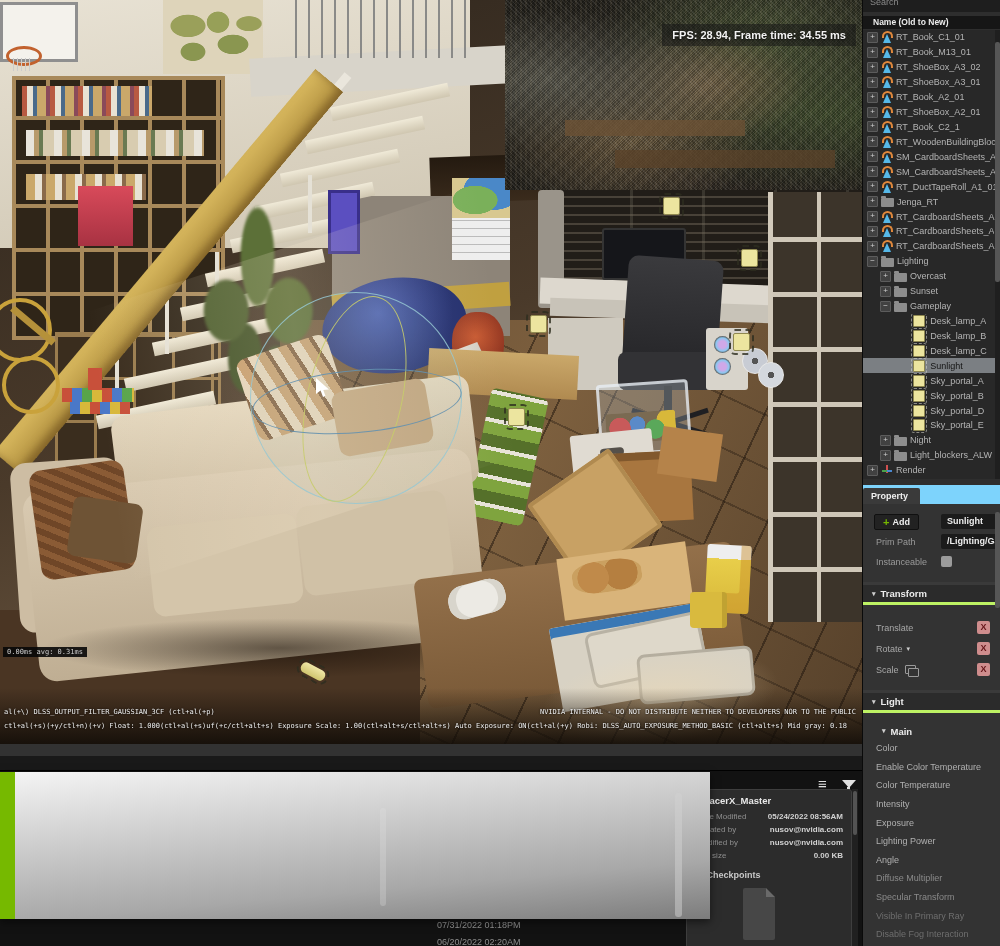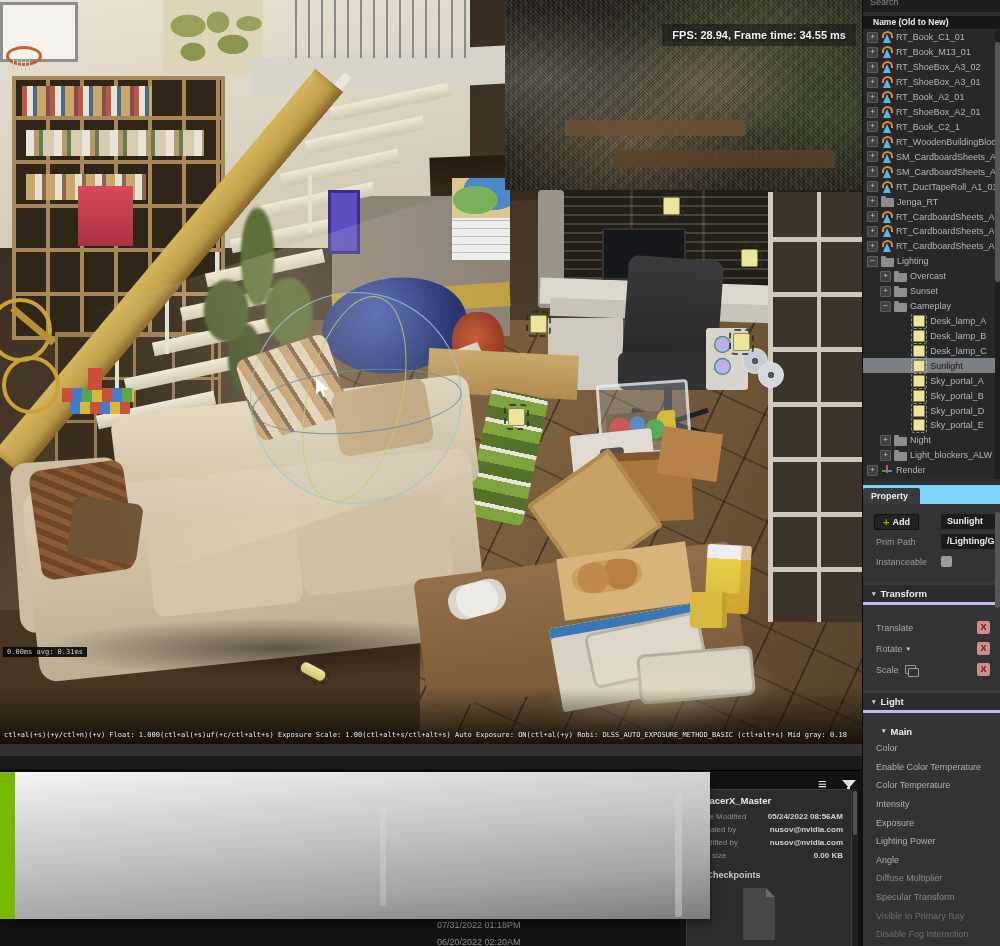--- a/index.html
+++ b/index.html
@@ -21,21 +21,21 @@
                   repeating-linear-gradient(-45deg,rgba(0,0,0,.28) 0 1px,transparent 1px 2px),
                   repeating-linear-gradient(90deg,rgba(190,170,130,.10) 0 2px,transparent 2px 5px)}
   .stats{position:absolute;right:6px;top:24px;z-index:3;text-align:right;color:#f2f2f2;
          font-size:11px;font-weight:bold;line-height:14px;background:rgba(22,22,22,.55);
          padding:4px 10px;text-shadow:0 1px 2px rgba(0,0,0,.8)}
   .perf-chip{position:absolute;left:3px;top:647px;z-index:3;background:rgba(8,8,8,.9);color:#cfcfcf;
              font:7px "DejaVu Sans Mono",monospace;padding:1px 4px}
   .console{position:absolute;left:0;right:2px;top:708px;z-index:3;color:#f0f0f0;
            font:7px "DejaVu Sans Mono",monospace;text-shadow:0 0 2px #000;letter-spacing:0}
   .console .l1{display:flex;justify-content:space-between;padding:0 4px}
-  .console .l2{padding:0 0 0 4px;margin-top:23px;white-space:nowrap}
+  .console .l2{padding:0 0 0 4px;margin-top:6px;white-space:nowrap}
   .vbar1{position:absolute;left:0;top:744px;width:862px;height:12px;background:#323232;z-index:3}
   .vbar2{position:absolute;left:0;top:756px;width:862px;height:14px;background:#191919;z-index:3}
   .lico{position:absolute;width:15px;height:16px;background:#ece59f;border:1px solid #8f8850;border-radius:2px;
         outline:2px dashed rgba(45,45,32,.8);outline-offset:2px;z-index:3}
   .lroll{position:absolute;width:26px;height:11px;background:linear-gradient(#f0e8a8,#cfc46e);
          border-radius:5px;transform:rotate(28deg);outline:2px dashed rgba(45,45,32,.8);outline-offset:2px;z-index:3}
   .gizmo{position:absolute;left:250px;top:292px;width:212px;height:212px;z-index:3}
   .gz-outer{position:absolute;inset:0;border:1.5px solid rgba(150,200,210,.85);border-radius:50%;
             background:rgba(140,180,190,.06)}
   .gz-vert{position:absolute;left:27%;top:1%;width:44%;height:98%;border:1.5px solid rgba(198,204,106,.9);
@@ -80,21 +80,21 @@
   .prow{position:relative;display:flex;align-items:center;height:20px;padding-left:13px;font-size:9px;color:#9a9a9a}
   .prow:first-child{margin-top:8px}
   .add-btn{display:inline-flex;align-items:center;gap:3px;background:#222;border:1px solid #101010;border-radius:2px;
            color:#ececec;font-weight:bold;font-size:9px;padding:2px 8px;margin-left:-2px}
   .plus{color:#76b900;font-weight:bold;font-size:11px;line-height:9px}
   .pfield{position:absolute;left:78px;top:2px;width:62px;height:15px;background:#1b1b1b;color:#ececec;
           font-size:9px;font-weight:bold;line-height:15px;padding-left:6px;border-radius:2px;white-space:nowrap}
   .checkbox{position:absolute;left:78px;top:4px;width:11px;height:11px;background:#9c9c9c;border-radius:2px}
   .section{height:17px;background:#2b2b2b;display:flex;align-items:center;gap:5px;padding-left:9px;
            color:#ececec;font-weight:bold;font-size:9.5px;margin-top:10px;
-           border-top:3px solid #3a3a3a;border-bottom:3px solid #c4b5fd}
+           border-top:3px solid #3a3a3a;border-bottom:3px solid #bef264}
   .caret{font-size:7px;color:#cfcfcf}
   .tspacer{height:12px}
   .trowp{position:relative;display:flex;align-items:center;height:21px;padding-left:13px;font-size:9px;color:#a8a8a8;gap:4px}
   .xbtn{position:absolute;right:11px;width:13px;height:13px;background:#cf8d8d;border-radius:2px;color:#641519;
         font-size:9px;font-weight:bold;text-align:center;line-height:13px}
   .copy-ic{width:9px;height:7px;border:1px solid #9a9a9a;border-radius:1px;position:relative;margin-left:2px}
   .copy-ic::before{content:"";position:absolute;left:2px;top:2px;width:9px;height:7px;border:1px solid #9a9a9a;
         border-radius:1px;background:#333}
   .subsection{display:flex;align-items:center;gap:5px;height:16px;padding-left:19px;color:#ececec;
         font-weight:bold;font-size:9.5px;margin-top:10px}
@@ -267,20 +267,24 @@
 
     <div class="gizmo">
       <div class="gz-outer"></div>
       <div class="gz-vert"></div>
       <div class="gz-horiz"></div>
     </div>
     <div class="cursor"></div>
 
     <div class="perf-chip">0.00ms avg: 0.31ms</div>
     <div class="console">
+      <div class="l1">
+        <span>al(+\)  DLSS_OUTPUT_FILTER_GAUSSIAN_3CF (ctl+al(+p)</span>
+        <span>NVIDIA INTERNAL - DO NOT DISTRIBUTE NEITHER TO DEVELOPERS NOR TO THE PUBLIC</span>
+      </div>
       <div class="l2">ctl+al(+s)(+y/ctl+n)(+v) Float: 1.000(ctl+al(+s)uf(+c/ctl+alt+s) Exposure Scale: 1.00(ctl+alt+s/ctl+alt+s) Auto Exposure: ON(ctl+al(+y) Robi: DLSS_AUTO_EXPOSURE_METHOD_BASIC (ctl+alt+s) Mid gray: 0.18</div>
     </div>
     <div class="vbar1"></div>
     <div class="vbar2"></div>
   </div>
 
   <aside class="stage-panel">
     <div class="search-row">
       <span>Search</span>
     </div>

